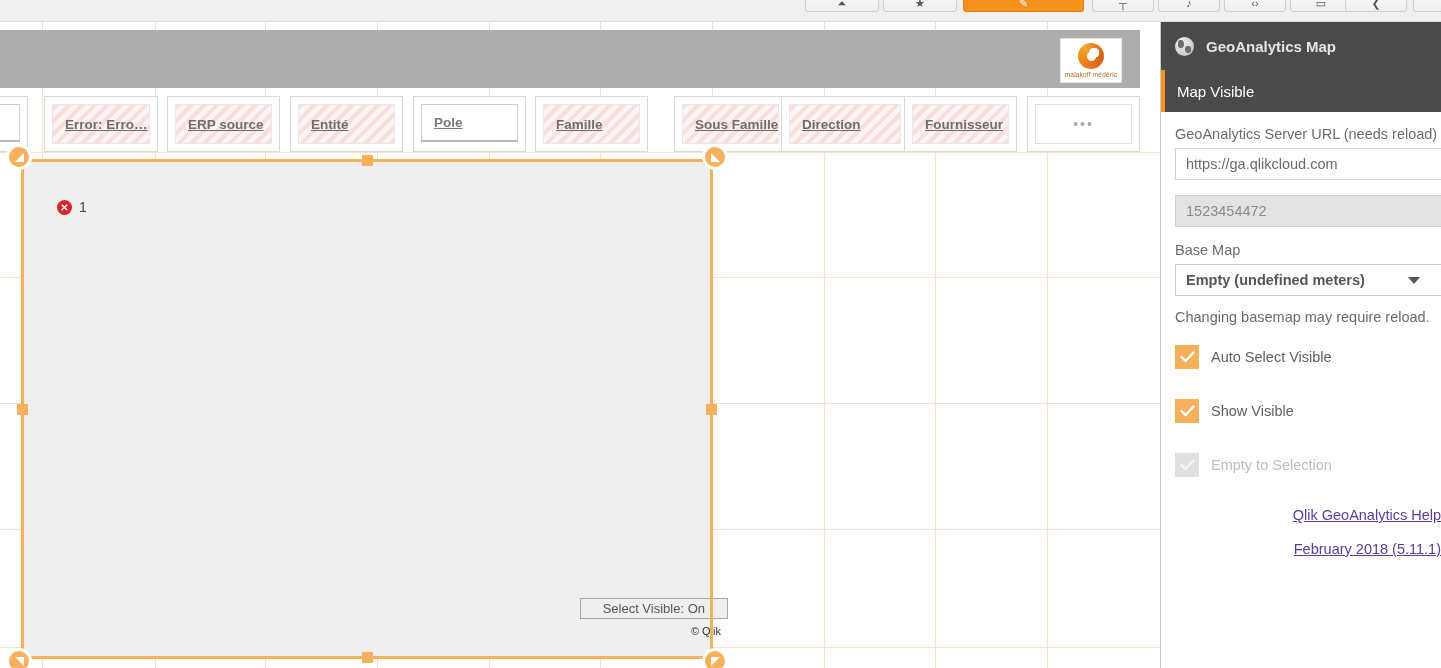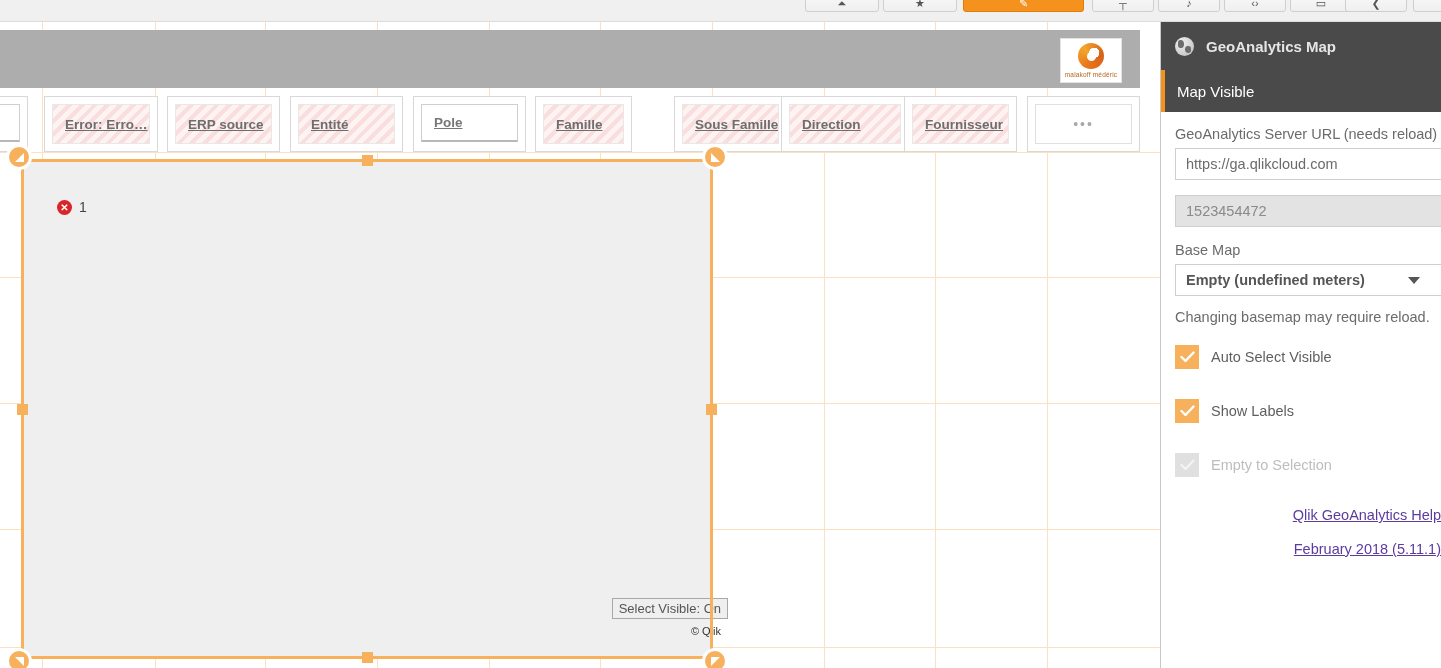--- a/index.html
+++ b/index.html
@@ -128,21 +128,21 @@
   .err-circle {
     width: 15px; height: 15px; border-radius: 50%;
     background: #d9252a; color: #fff;
     font-size: 10px; font-weight: bold; line-height: 15px; text-align: center;
   }
   .err-count { margin-left: 7px; font-size: 14px; color: #444; }
 
   .select-visible {
     position: absolute; right: -17px; bottom: 38px;
     background: #efefef; border: 1px solid #a8a8a8;
-    font-size: 13px; color: #555; padding: 2px 6px;
+    font-size: 13px; color: #555; padding: 2px 22px;
     white-space: nowrap;
   }
   .qlik-credit {
     position: absolute; right: -10px; bottom: 20px;
     font-size: 11px; color: #333;
   }
 
   
   .sel-frame { position: absolute; left: 22px; top: 138px; width: 690px; height: 498px; }
   .rail { position: absolute; background: #f7b15c; }
@@ -355,21 +355,21 @@
         <span class="fp-label">Entité</span>
       </div>
     </div>
 
     <div class="fp" style="left:413px; width:113px;">
       <div class="fp-inner clean">
         <span class="fp-label">Pole</span>
       </div>
     </div>
 
-    <div class="fp" style="left:535px; width:97px;">
+    <div class="fp" style="left:535px; width:113px;">
       <div class="fp-inner">
         <span class="fp-label">Famille</span>
       </div>
     </div>
 
     <div class="fp" style="left:658px; width:113px;margin-left:16px;">
       <div class="fp-inner">
         <span class="fp-label">Sous Famille</span>
       </div>
     </div>
@@ -463,21 +463,21 @@
       </span>
       <span class="cb-label">Auto Select Visible</span>
     </div>
 
     <div class="cb-row">
       <span class="cb">
         <svg width="15" height="12" viewBox="0 0 15 12">
           <path d="M1.5 6 L5.5 10 L13.5 1.5" stroke="#ffffff" stroke-width="2.4" fill="none" stroke-linecap="round" stroke-linejoin="round"></path>
         </svg>
       </span>
-      <span class="cb-label">Show Labels</span>
+      <span class="cb-label">Show Visible</span>
     </div>
 
     <div class="cb-row">
       <span class="cb disabled">
         <svg width="15" height="12" viewBox="0 0 15 12">
           <path d="M1.5 6 L5.5 10 L13.5 1.5" stroke="#f3f3f3" stroke-width="2.4" fill="none" stroke-linecap="round" stroke-linejoin="round"></path>
         </svg>
       </span>
       <span class="cb-label disabled">Empty to Selection</span>
     </div>

